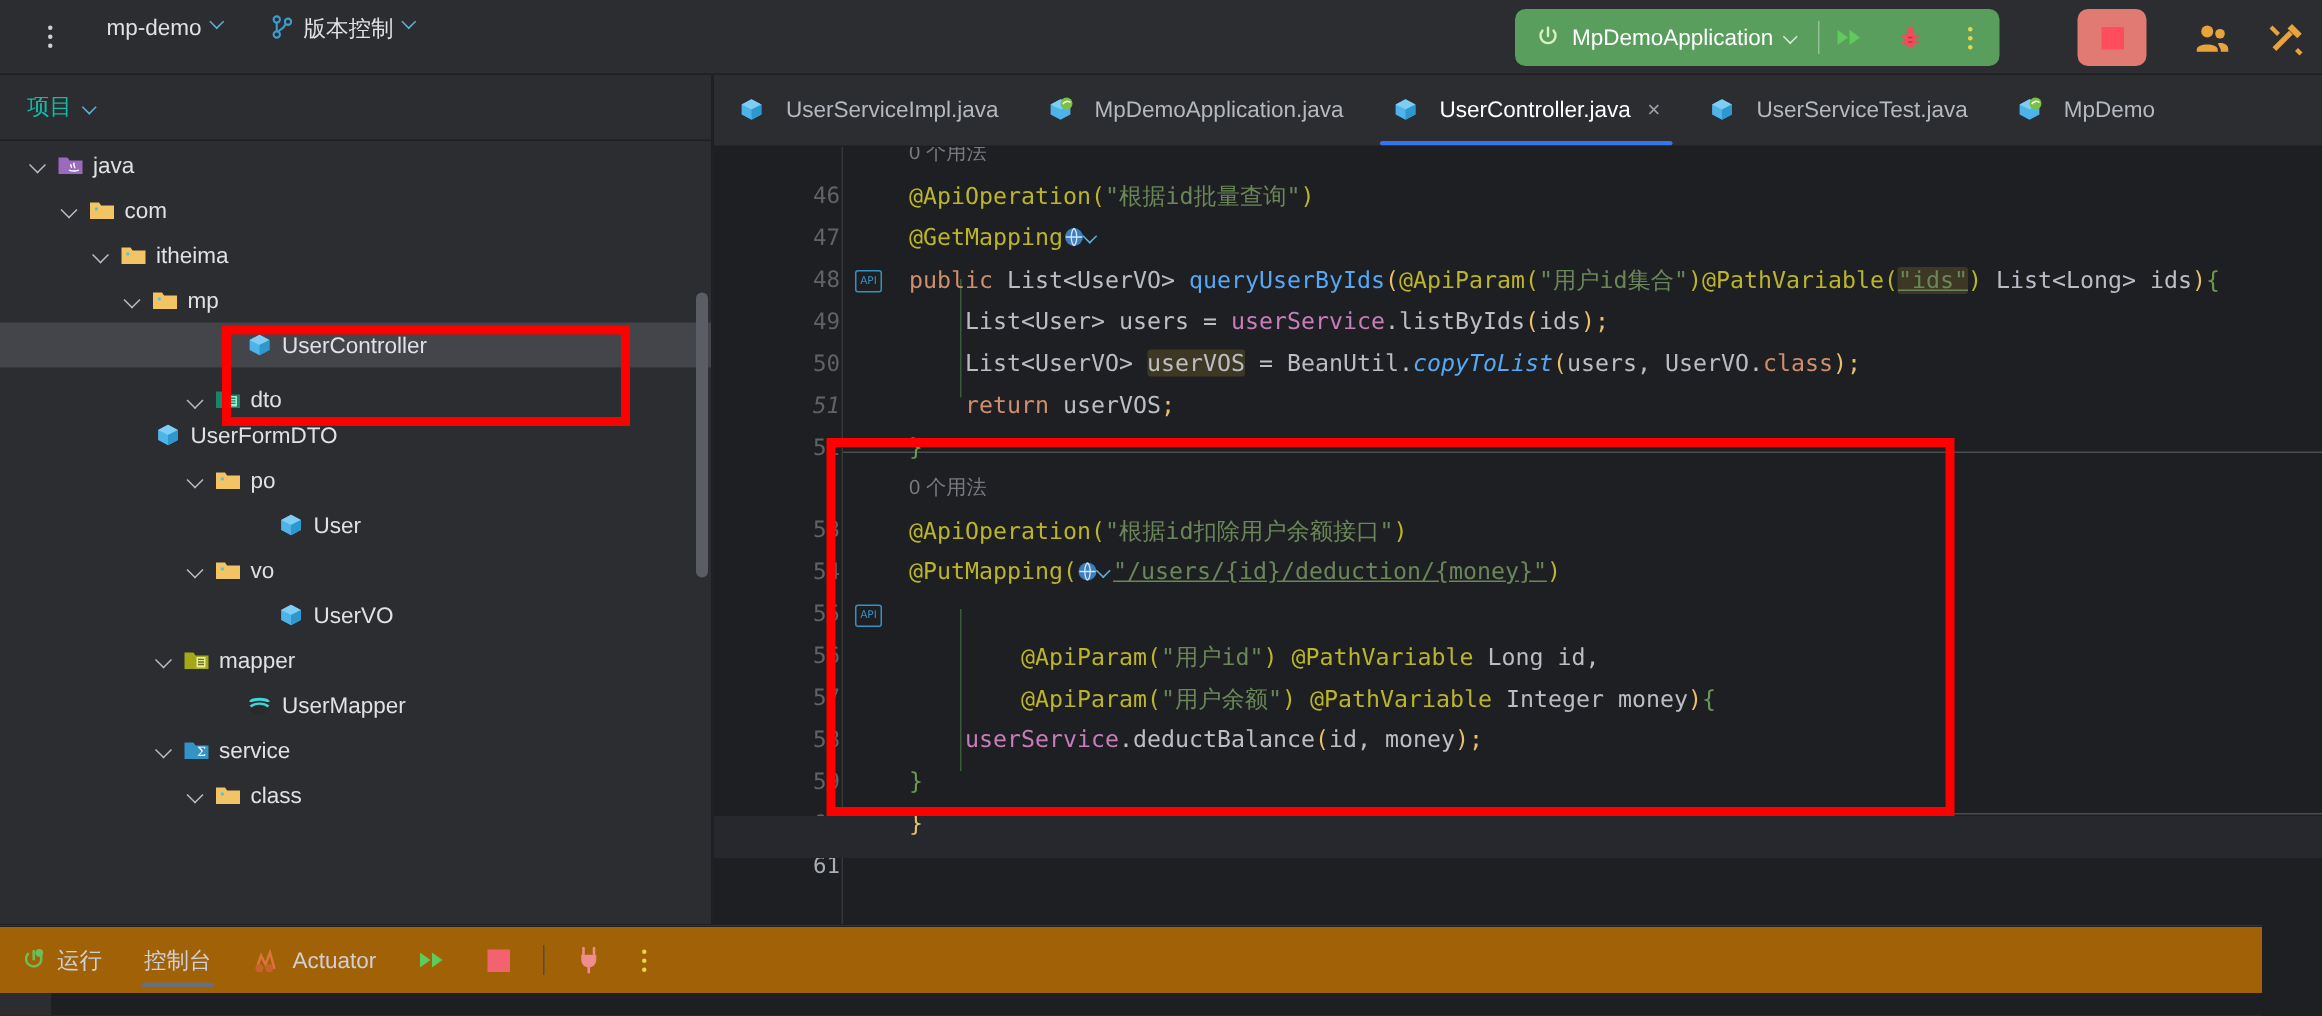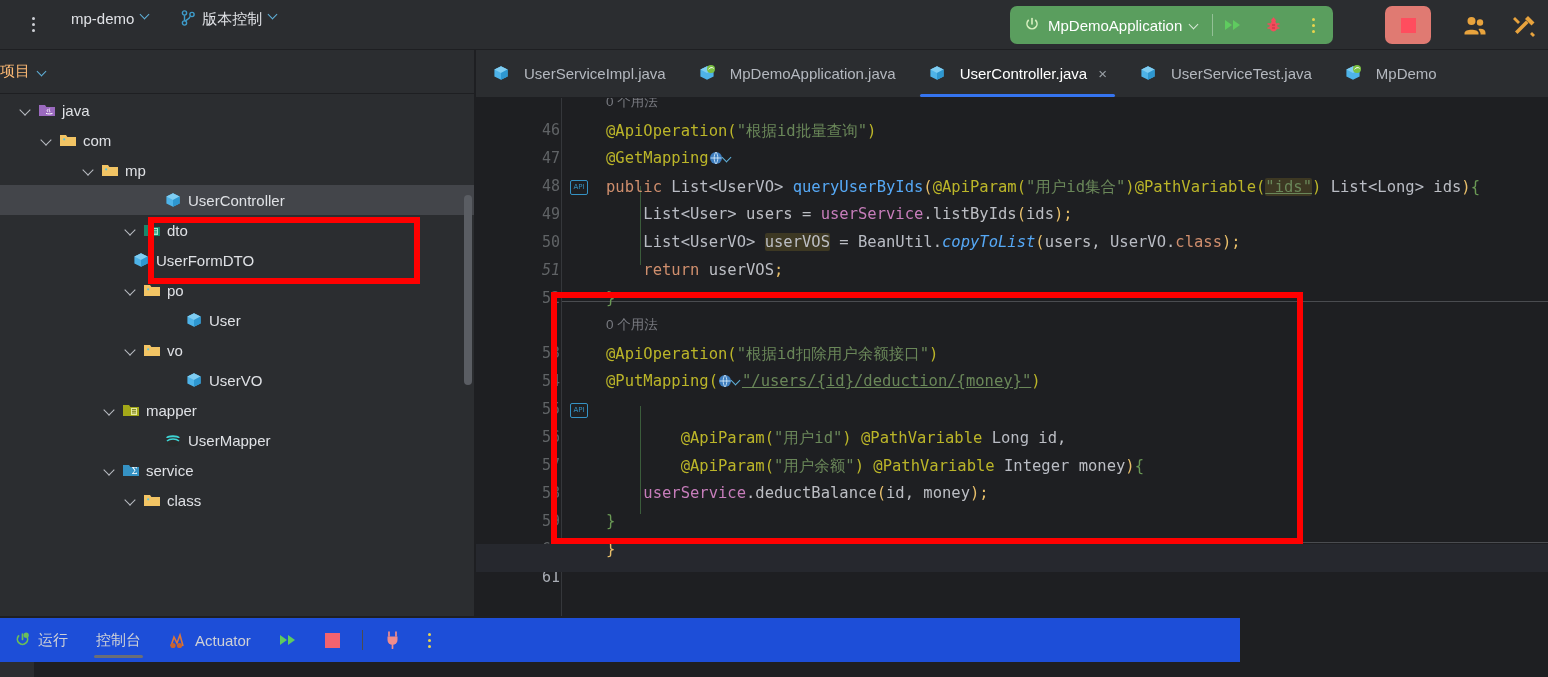--- a/index.html
+++ b/index.html
@@ -47,22 +47,22 @@
   .dots3 i { width: 3px; height: 3px; border-radius: 50%; background: #E8D44D; display: block; }
   .stop-btn { position: absolute; left: 1385px; top: 6px; width: 46px; height: 38px;
      background: #E07A72; border-radius: 7px; display: flex; align-items: center;
      justify-content: center; cursor: pointer; }
   .stop-sq { width: 15px; height: 15px; background: #FF4D5E; }
   .tb-right-ico { position: absolute; top: 13px; width: 26px; height: 26px; cursor: pointer; }
 
   
   .proj-panel { position: absolute; left: 0; top: 50px; width: 475px; height: 566px;
      background: #2B2D30; border-right: 1px solid #1E1F22; }
-  .proj-header { height: 44px; display: flex; align-items: center; 
-     gap: 8px; border-bottom: 1px solid #1E1F22; font-size: 15px; color: #fdba74; cursor: pointer; }
+  .proj-header { height: 44px; display: flex; align-items: center; padding-left: 18px;
+     gap: 8px; border-bottom: 1px solid #1E1F22; font-size: 15px; color: #14b8a6; cursor: pointer; }
   .tree { position: absolute; left: 0; top: 45px; right: 0; bottom: 0; overflow: hidden; }
   .trow { position: relative; height: 30px; display: flex; align-items: center;
      font-size: 15px; color: #DFE1E5; cursor: pointer; white-space: nowrap; }
   .trow.sel { background: #43454A; }
   .tw { width: 16px; height: 16px; position: relative; flex: none; margin-right: 4px; }
   .tw.has::after { content:""; position:absolute; left:3px; top:4px; width:7px; height:7px;
      border-right:1.7px solid #B9BCC2; border-bottom:1.7px solid #B9BCC2; transform: rotate(45deg); }
   .ticon { width: 18px; height: 18px; flex: none; margin-right: 6px; }
   .tree-scroll { position: absolute; left: 464px; top: 145px; width: 8px; height: 190px;
      background: #5A5D63; border-radius: 4px; cursor: pointer; }
@@ -107,22 +107,22 @@
   .t-italic { font-style: italic; color: #56A8F5; }
   .hl-ident { background: #3D3823; border-radius: 2px; }
   .hl-str { background: #3D3823; border-radius: 2px; text-decoration: underline; }
   .t-url { color: #6A8759; text-decoration: underline; }
   .globe { display: inline-block; width: 14px; height: 14px; vertical-align: -2px; }
 
   
   .redbox { position: absolute; border: 6px solid #FF0000; pointer-events: none; }
 
   
-  .run-panel { position: absolute; left: 0; top: 617px; width: 1240px; height: 60px;
-     background: #1d4ed8; border-top: 1px solid #1E1F22; }
+  .run-panel { position: absolute; left: 0; top: 617px; width: 1508px; height: 60px;
+     background: #a16207; border-top: 1px solid #1E1F22; }
   .run-bar { height: 44px; display: flex; align-items: center; gap: 0; }
   .rb-item { display: flex; align-items: center; gap: 7px; height: 44px; padding: 0 14px;
      font-size: 15px; color: #CED0D6; cursor: pointer; position: relative; white-space: nowrap; }
   .rb-item.active::after { content:""; position:absolute; left:12px; right:12px; bottom:4px;
      height:3px; background:#6B6E76; border-radius:2px; }
   .rb-sep { width: 1px; height: 20px; background: #4A4C50; margin: 0 8px; }
   .console { position: absolute; left: 0; top: 44px; width: 1548px; height: 16px;
      background: #1E1F22; font-family: "DejaVu Sans Mono", monospace; font-size: 13px;
      white-space: pre; overflow: hidden; color: #BCBEC4; }
   .console-gut { position: absolute; left: 0; top: 0; width: 34px; height: 16px; background: #2B2D30; }
@@ -225,53 +225,63 @@
         <div class="trow" style="padding-left: 39px;">
           <span class="tw has"></span>
           <span style="display: flex;">
             <svg class="ticon" viewBox="0 0 18 18">
               <path d="M1 4 H7 L8.4 6 H17 V15 H1 Z" fill="#F2C464"></path>
               <circle cx="5.2" cy="8.3" r="1.1" fill="#4FC3E0"></circle>
             </svg>
           </span>
           <span>com</span>
         </div>
-        <div class="trow" style="padding-left: 81px;">
+        <div class="trow" style="padding-left: 60px;">
           <span class="tw has"></span>
           <span style="display: flex;">
             <svg class="ticon" viewBox="0 0 18 18">
               <path d="M1 4 H7 L8.4 6 H17 V15 H1 Z" fill="#F2C464"></path>
               <circle cx="5.2" cy="8.3" r="1.1" fill="#4FC3E0"></circle>
             </svg>
           </span>
+          <span>itheima</span>
+        </div>
+        <div class="trow" style="padding-left: 81px;">
+          <span class="tw has"></span>
+          <span style="display: flex;">
+            <svg class="ticon" viewBox="0 0 18 18">
+              <path d="M1 4 H7 L8.4 6 H17 V15 H1 Z" fill="#F2C464"></path>
+              <circle cx="5.2" cy="8.3" r="1.1" fill="#4FC3E0"></circle>
+            </svg>
+          </span>
           <span>mp</span>
         </div>
         <div class="trow sel" style="padding-left: 144px;">
           <span class="tw"></span>
           <span style="display: flex;">
             <svg class="ticon" viewBox="0 0 18 18">
               <path d="M9 2.2 L15.6 5.6 V12.4 L9 15.8 L2.4 12.4 V5.6 Z" fill="#4EB3E8"></path>
               <path d="M9 2.2 L15.6 5.6 L9 9 L2.4 5.6 Z" fill="#7FCDF2"></path>
               <path d="M9 9 L15.6 5.6 V12.4 L9 15.8 Z" fill="#2E97D0"></path>
             </svg>
           </span>
           <span>UserController</span>
         </div>
-        <div class="trow" style="padding-left: 123px;">
+        <div class="trow" style="padding-left: 123px; align-items: flex-end;">
           <span class="tw has"></span>
           <span style="display: flex;">
             <svg class="ticon" viewBox="0 0 18 18">
               <path d="M1 4 H7 L8.4 6 H17 V15 H1 Z" fill="#17876B"></path>
               <rect x="9" y="7" width="6" height="7" fill="#9FE8D2"></rect>
               <path d="M10 8.5 H14 M10 10.2 H14 M10 11.9 H14" stroke="#17876B" stroke-width="0.9"></path>
             </svg>
           </span>
           <span>dto</span>
         </div>
-        <div class="trow" style="padding-left: 112px;">
+        <div class="trow" style="padding-left: 83px;">
           <span class="tw"></span>
           <span style="display: flex;">
             <svg class="ticon" viewBox="0 0 18 18">
               <path d="M9 2.2 L15.6 5.6 V12.4 L9 15.8 L2.4 12.4 V5.6 Z" fill="#4EB3E8"></path>
               <path d="M9 2.2 L15.6 5.6 L9 9 L2.4 5.6 Z" fill="#7FCDF2"></path>
               <path d="M9 9 L15.6 5.6 V12.4 L9 15.8 Z" fill="#2E97D0"></path>
             </svg>
           </span>
           <span>UserFormDTO</span>
         </div>

